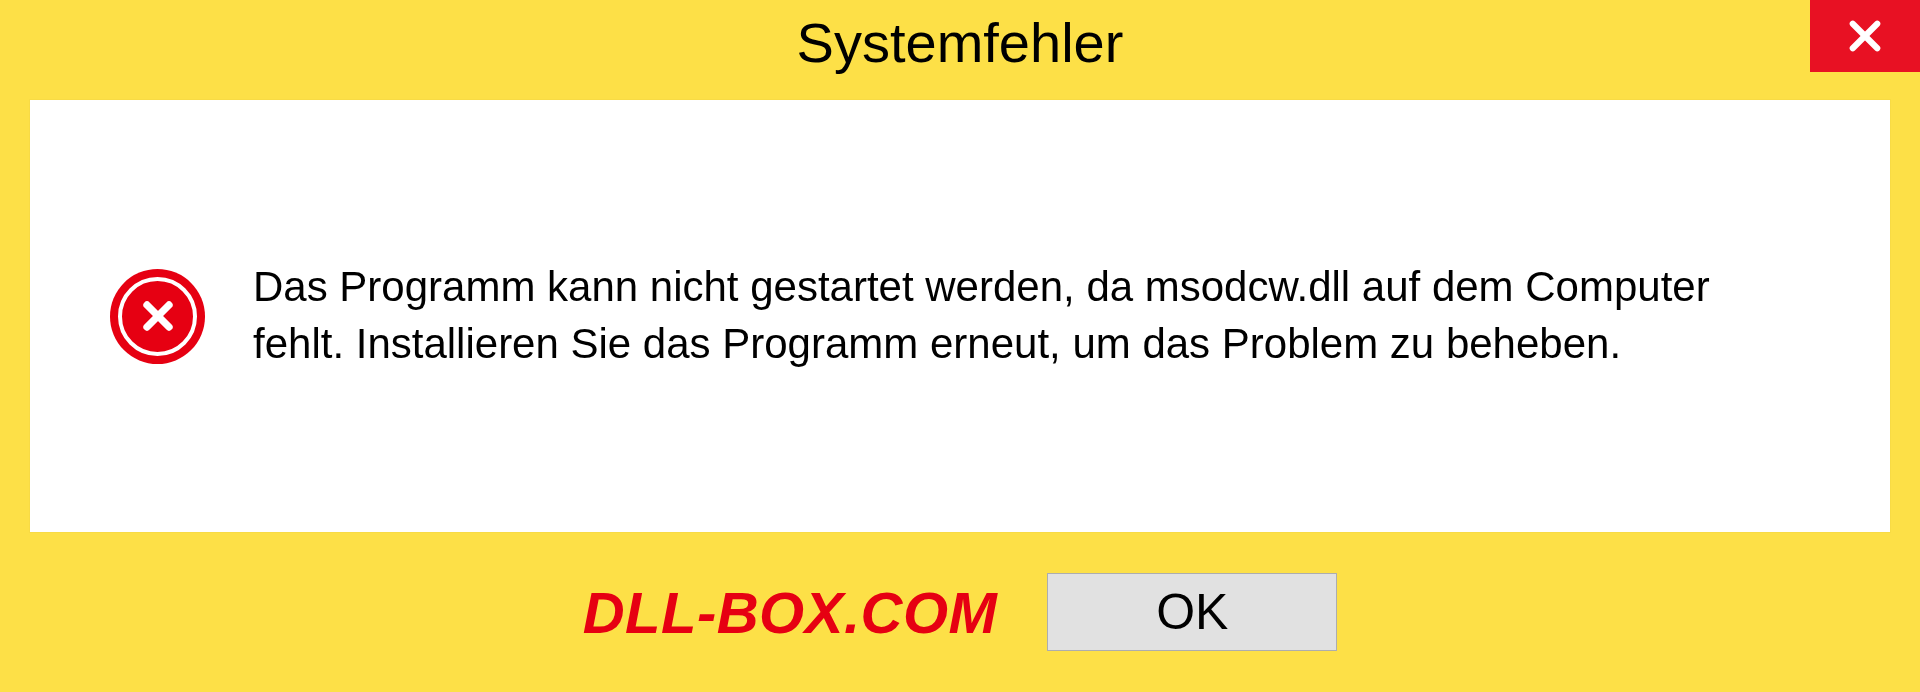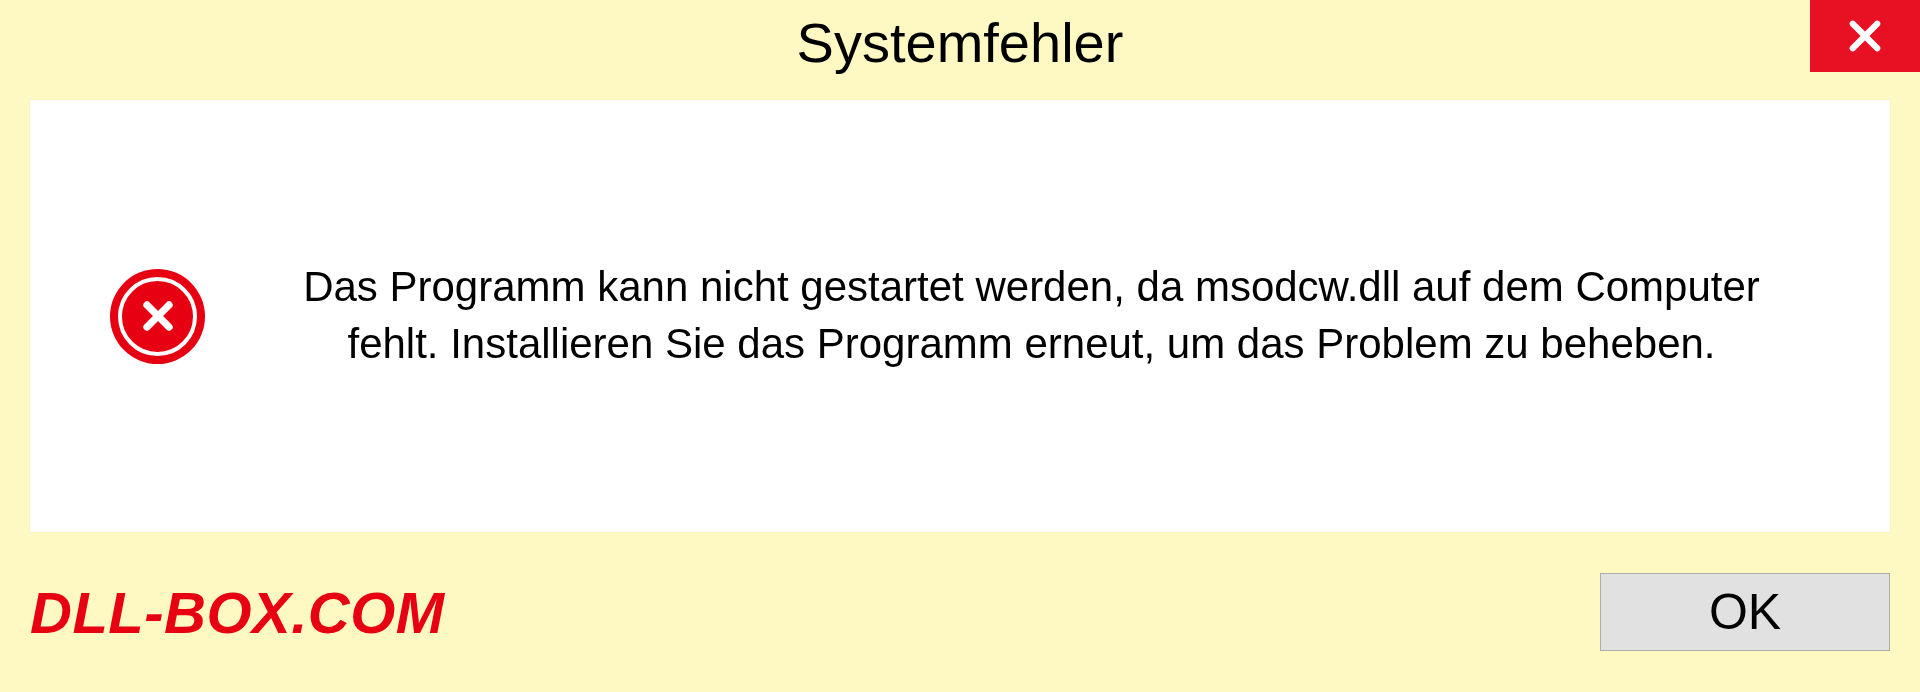--- a/index.html
+++ b/index.html
@@ -11,21 +11,21 @@
       font-family: "Segoe UI", Arial, sans-serif;
       background: #f0f0f0;
       width: 1920px;
       height: 692px;
       position: relative;
       overflow: hidden;
     }
     .dialog {
       width: 100%;
       height: 100%;
-      background: #fef9c3;
+      background: #fde047;
       display: flex;
       flex-direction: column;
     }
     .titlebar {
       height: 90px;
       display: flex;
       align-items: flex-start;
       justify-content: center;
       position: relative;
       padding-top: 10px;
@@ -52,21 +52,20 @@
       height: 42px;
     }
     .content-box {
       background: #ffffff;
       margin: 10px 30px 30px 30px;
       flex: 1;
       display: flex;
       align-items: center;
       padding: 88px 80px;
       box-shadow: 0 0 0 1px rgba(0,0,0,0.02);
-      text-align: center;
     }
     .error-icon {
       width: 95px;
       height: 95px;
       flex-shrink: 0;
       margin-right: 48px;
     }
     .error-circle {
       width: 95px;
       height: 95px;
@@ -92,21 +91,21 @@
     .message-text {
       font-size: 42px;
       line-height: 1.35;
       color: #000;
       font-weight: 400;
     }
     .footer {
       height: 130px;
       display: flex;
       align-items: center;
-      justify-content: space-between;
+      justify-content: center;
       padding: 0 30px 30px 30px;
       position: relative;
       gap: 50px;
     }
     .watermark {
       font-size: 58px;
       font-weight: 900;
       font-style: italic;
       color: #e60012;
       letter-spacing: 0.5px;

